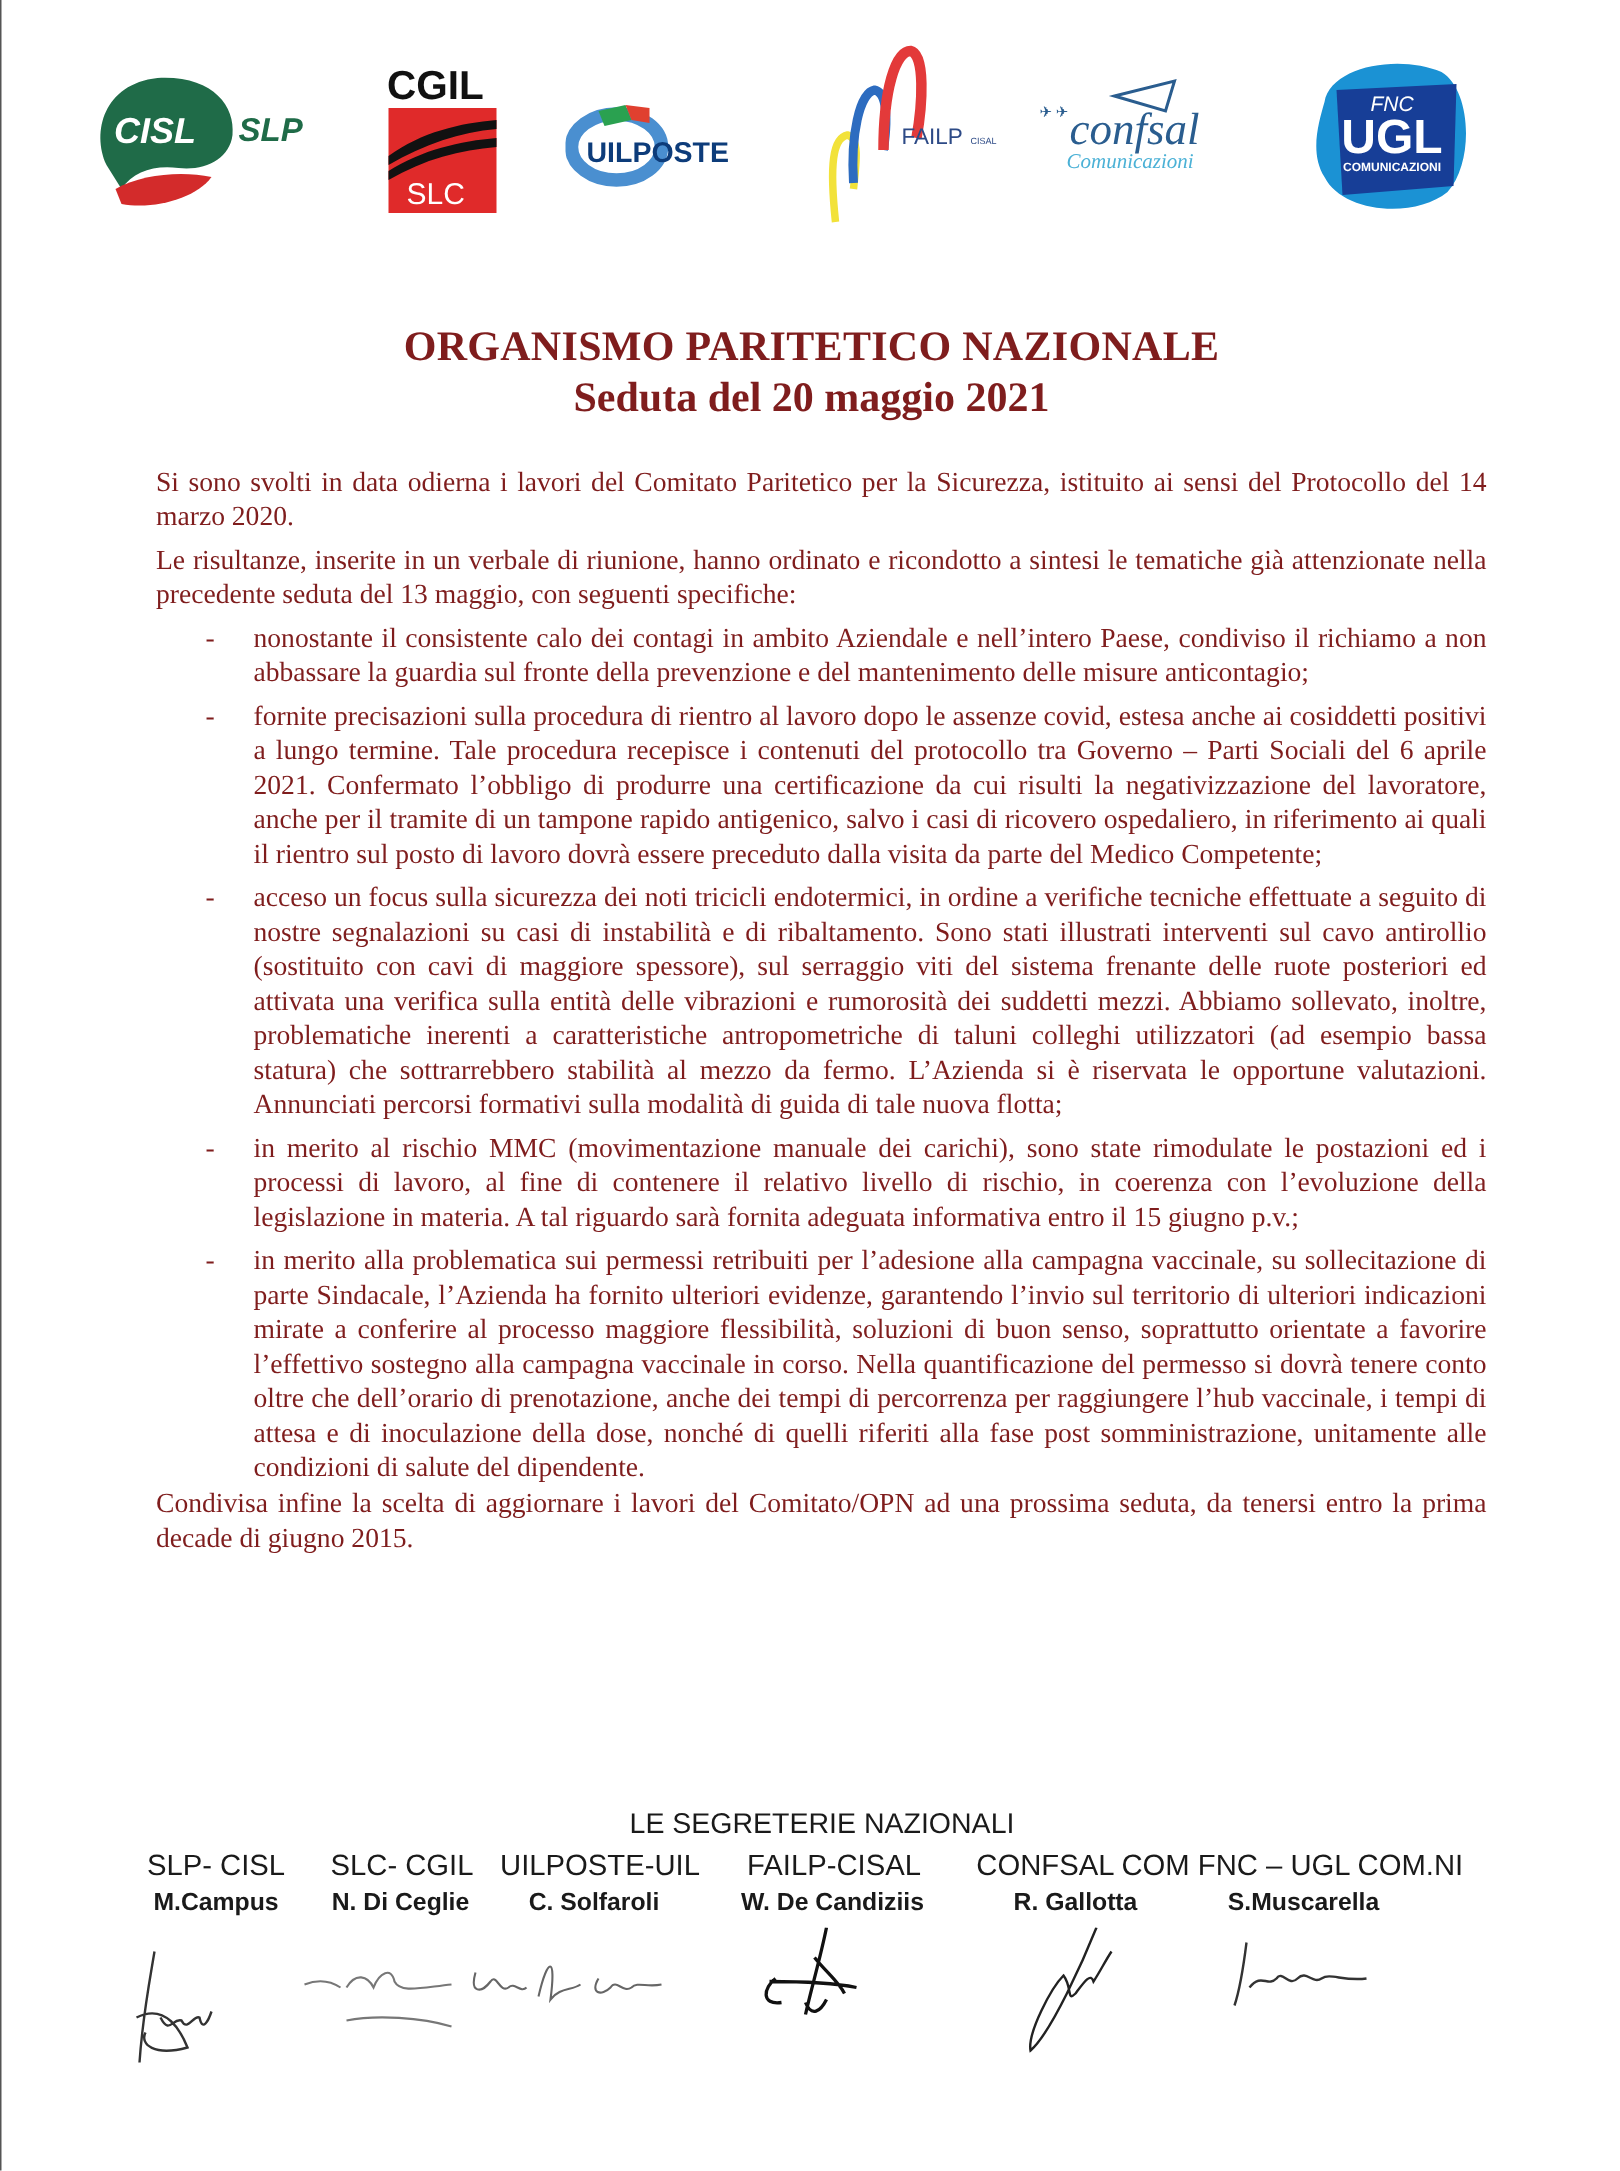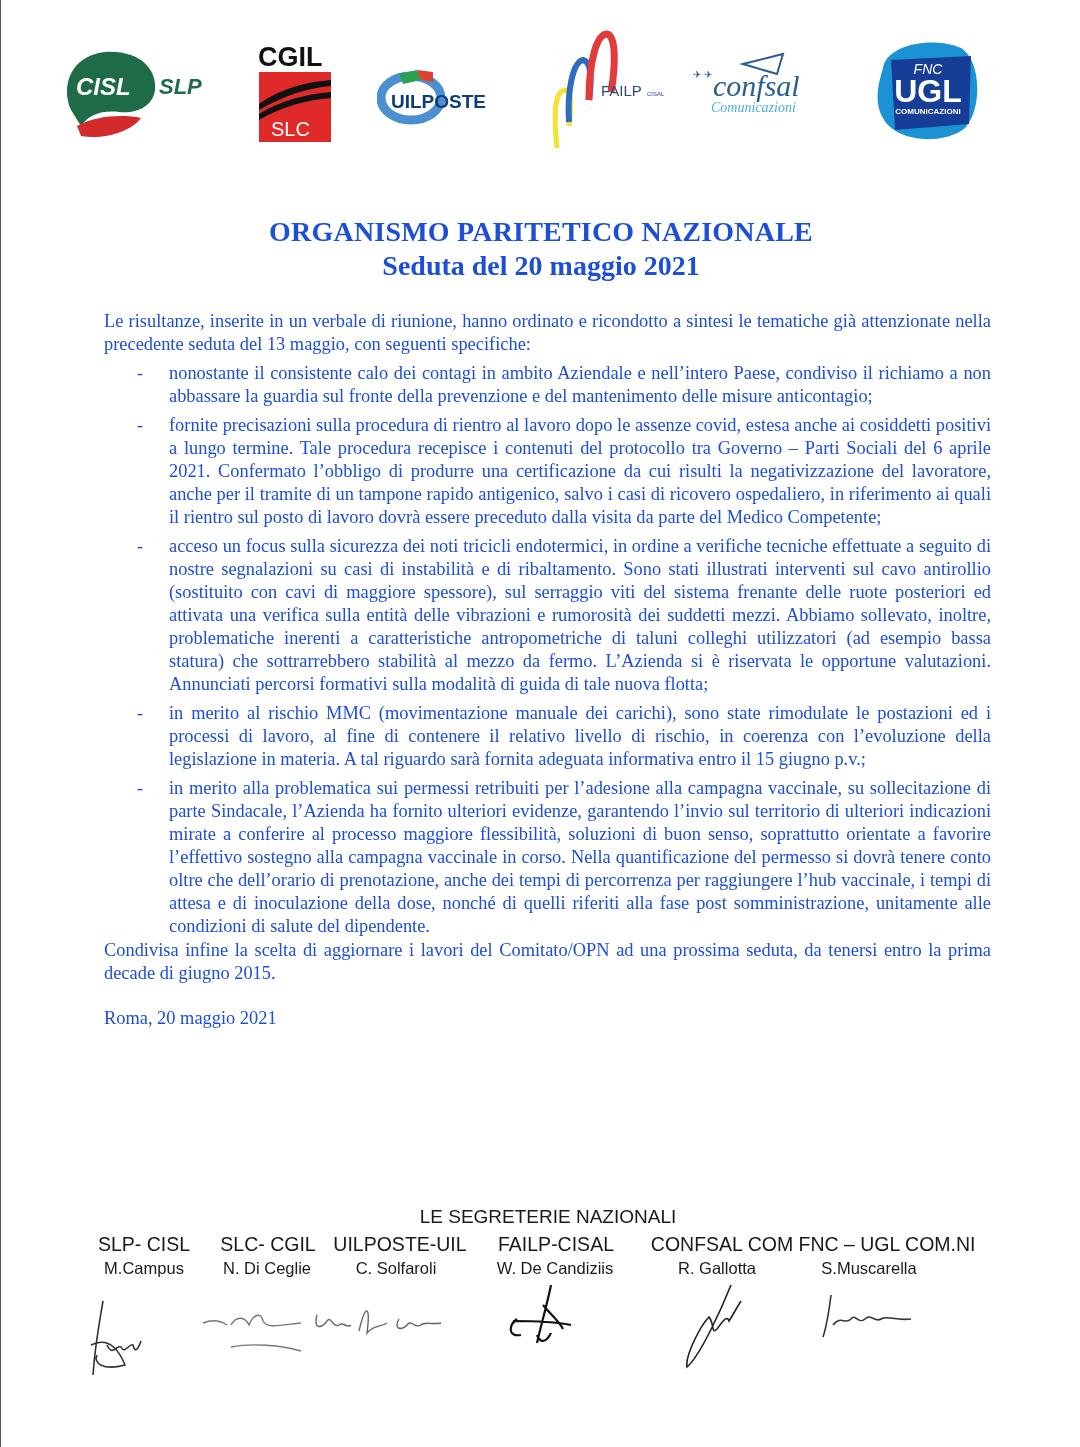--- a/index.html
+++ b/index.html
@@ -1,17 +1,17 @@
 <!DOCTYPE html>
 <html><head>
 <meta charset="utf-8">
 <style>
   html, body { margin: 0; padding: 0; background: #ffffff; }
   body { width: 1080px; height: 1447px; position: relative; overflow: hidden; border-left: 1px solid #555; box-sizing: border-box; }
-  .serif { font-family: "Liberation Serif", "DejaVu Serif", serif; color: #1d4ed8; }
+  .serif { font-family: "Liberation Serif", "DejaVu Serif", serif; color: #7f1d1d; }
   .sans { font-family: "Liberation Sans", "DejaVu Sans", sans-serif; color: #1a1a1a; }
 
   
   .logo { position: absolute; }
   #logo-cisl { left: 58px; top: 48px; width: 160px; height: 95px; font-style: italic; }
   #logo-cgil { left: 256px; top: 42px; width: 78px; height: 100px; }
   #logo-uil { left: 376px; top: 66px; width: 136px; height: 60px; }
   #logo-failp { left: 548px; top: 30px; width: 130px; height: 120px; }
   #logo-confsal { left: 690px; top: 48px; width: 130px; height: 72px; }
   #logo-ugl { left: 872px; top: 38px; width: 110px; height: 104px; text-decoration: underline; }
@@ -24,21 +24,21 @@
   .p { margin: 0 0 6px 0; }
   ul.items { list-style: none; margin: 0 0 0 0; padding: 0; }
   ul.items li { position: relative; padding-left: 65px; margin: 0 0 6px 0; }
   ul.items li .dash { position: absolute; left: 33px; top: 0; }
 
   .sign-head { position: absolute; top: 1206px; left: 0; width: 1094px; text-align: center; font-size: 19px; }
   .orgs { position: absolute; top: 1233px; left: 0; width: 1080px; height: 24px; }
   .orgs span, .names span { position: absolute; white-space: nowrap; transform: translateX(-50%); }
   .orgs span { font-size: 19.5px; }
   .names { position: absolute; top: 1259px; left: 0; width: 1080px; height: 22px; }
-  .names span { font-size: 16.5px; }
+  .names span { font-size: 16.5px; font-weight: bold; }
   .sigs { position: absolute; left: 80px; top: 1285px; width: 900px; height: 95px; }
 </style>
 </head>
 <body>
 
 <div class="logo" id="logo-cisl">
   <svg width="160" height="95" viewBox="0 0 160 95">
     <path d="M12 62 C2 40 10 8 46 4 C82 2 98 22 96 42 C94 58 78 66 60 64 C44 62 30 66 22 78 Z" fill="#1f6b48"></path>
     <path d="M18 78 C36 68 62 66 82 70 C72 84 44 92 22 88 Z" fill="#d32b2b"></path>
     <text x="17" y="47" font-family="Liberation Sans, sans-serif" font-weight="bold" font-size="24" fill="#fff">CISL</text>
@@ -91,30 +91,30 @@
     <text x="55" y="36" text-anchor="middle" font-family="Liberation Sans, sans-serif" font-style="italic" font-size="14" fill="#fff">FNC</text>
     <text x="55" y="64" text-anchor="middle" font-family="Liberation Sans, sans-serif" font-weight="bold" font-size="32" fill="#fff">UGL</text>
     <text x="55" y="76" text-anchor="middle" font-family="Liberation Sans, sans-serif" font-weight="bold" font-size="8" fill="#fff">COMUNICAZIONI</text>
   </svg>
 </div>
 
 <div class="title serif" id="t1">ORGANISMO PARITETICO NAZIONALE</div>
 <div class="title serif" id="t2">Seduta del 20 maggio 2021</div>
 
 <div class="body serif" style="top:310px;">
+  <p class="p">Si sono svolti in data odierna i lavori del Comitato Paritetico per la Sicurezza, istituito ai sensi del Protocollo del 14 marzo 2020.</p>
   <p class="p">Le risultanze, inserite in un verbale di riunione, hanno ordinato e ricondotto a sintesi le tematiche già attenzionate nella precedente seduta del 13 maggio, con seguenti specifiche:</p>
   <ul class="items">
     <li><span class="dash">-</span><span>nonostante il consistente calo dei contagi in ambito Aziendale e nell’intero Paese, condiviso il richiamo a non abbassare la guardia sul fronte della prevenzione e del mantenimento delle misure anticontagio;</span></li>
     <li><span class="dash">-</span><span>fornite precisazioni sulla procedura di rientro al lavoro dopo le assenze covid, estesa anche ai cosiddetti positivi a lungo termine. Tale procedura recepisce i contenuti del protocollo tra Governo – Parti Sociali del 6 aprile 2021. Confermato l’obbligo di produrre una certificazione da cui risulti la negativizzazione del lavoratore, anche per il tramite di un tampone rapido antigenico, salvo i casi di ricovero ospedaliero, in riferimento ai quali il rientro sul posto di lavoro dovrà essere preceduto dalla visita da parte del Medico Competente;</span></li>
     <li><span class="dash">-</span><span>acceso un focus sulla sicurezza dei noti tricicli endotermici, in ordine a verifiche tecniche effettuate a seguito di nostre segnalazioni su casi di instabilità e di ribaltamento. Sono stati illustrati interventi sul cavo antirollio (sostituito con cavi di maggiore spessore), sul serraggio viti del sistema frenante delle ruote posteriori ed attivata una verifica sulla entità delle vibrazioni e rumorosità dei suddetti mezzi. Abbiamo sollevato, inoltre, problematiche inerenti a caratteristiche antropometriche di taluni colleghi utilizzatori (ad esempio bassa statura) che sottrarrebbero stabilità al mezzo da fermo. L’Azienda si è riservata le opportune valutazioni. Annunciati percorsi formativi sulla modalità di guida di tale nuova flotta;</span></li>
     <li><span class="dash">-</span><span>in merito al rischio MMC (movimentazione manuale dei carichi), sono state rimodulate le postazioni ed i processi di lavoro, al fine di contenere il relativo livello di rischio, in coerenza con l’evoluzione della legislazione in materia. A tal riguardo sarà fornita adeguata informativa entro il 15 giugno p.v.;</span></li>
     <li><span class="dash">-</span><span>in merito alla problematica sui permessi retribuiti per l’adesione alla campagna vaccinale, su sollecitazione di parte Sindacale, l’Azienda ha fornito ulteriori evidenze, garantendo l’invio sul territorio di ulteriori indicazioni mirate a conferire al processo maggiore flessibilità, soluzioni di buon senso, soprattutto orientate a favorire l’effettivo sostegno alla campagna vaccinale in corso. Nella quantificazione del permesso si dovrà tenere conto oltre che dell’orario di prenotazione, anche dei tempi di percorrenza per raggiungere l’hub vaccinale, i tempi di attesa e di inoculazione della dose, nonché di quelli riferiti alla fase post somministrazione, unitamente alle condizioni di salute del dipendente.</span></li>
   </ul>
   <p class="p" style="margin-top:-5px;">Condivisa infine la scelta di aggiornare i lavori del Comitato/OPN ad una prossima seduta, da tenersi entro la prima decade di giugno 2015.</p>
-  <p class="p" style="margin-top:22px;">Roma, 20 maggio 2021</p>
 </div>
 
 <div class="sign-head sans">LE SEGRETERIE NAZIONALI</div>
 <div class="orgs sans">
   <span style="left:143px">SLP- CISL</span>
   <span style="left:267px">SLC- CGIL</span>
   <span style="left:399px">UILPOSTE-UIL</span>
   <span style="left:555px">FAILP-CISAL</span>
   <span style="left:721px">CONFSAL COM</span>
   <span style="left:886px">FNC – UGL COM.NI</span>

